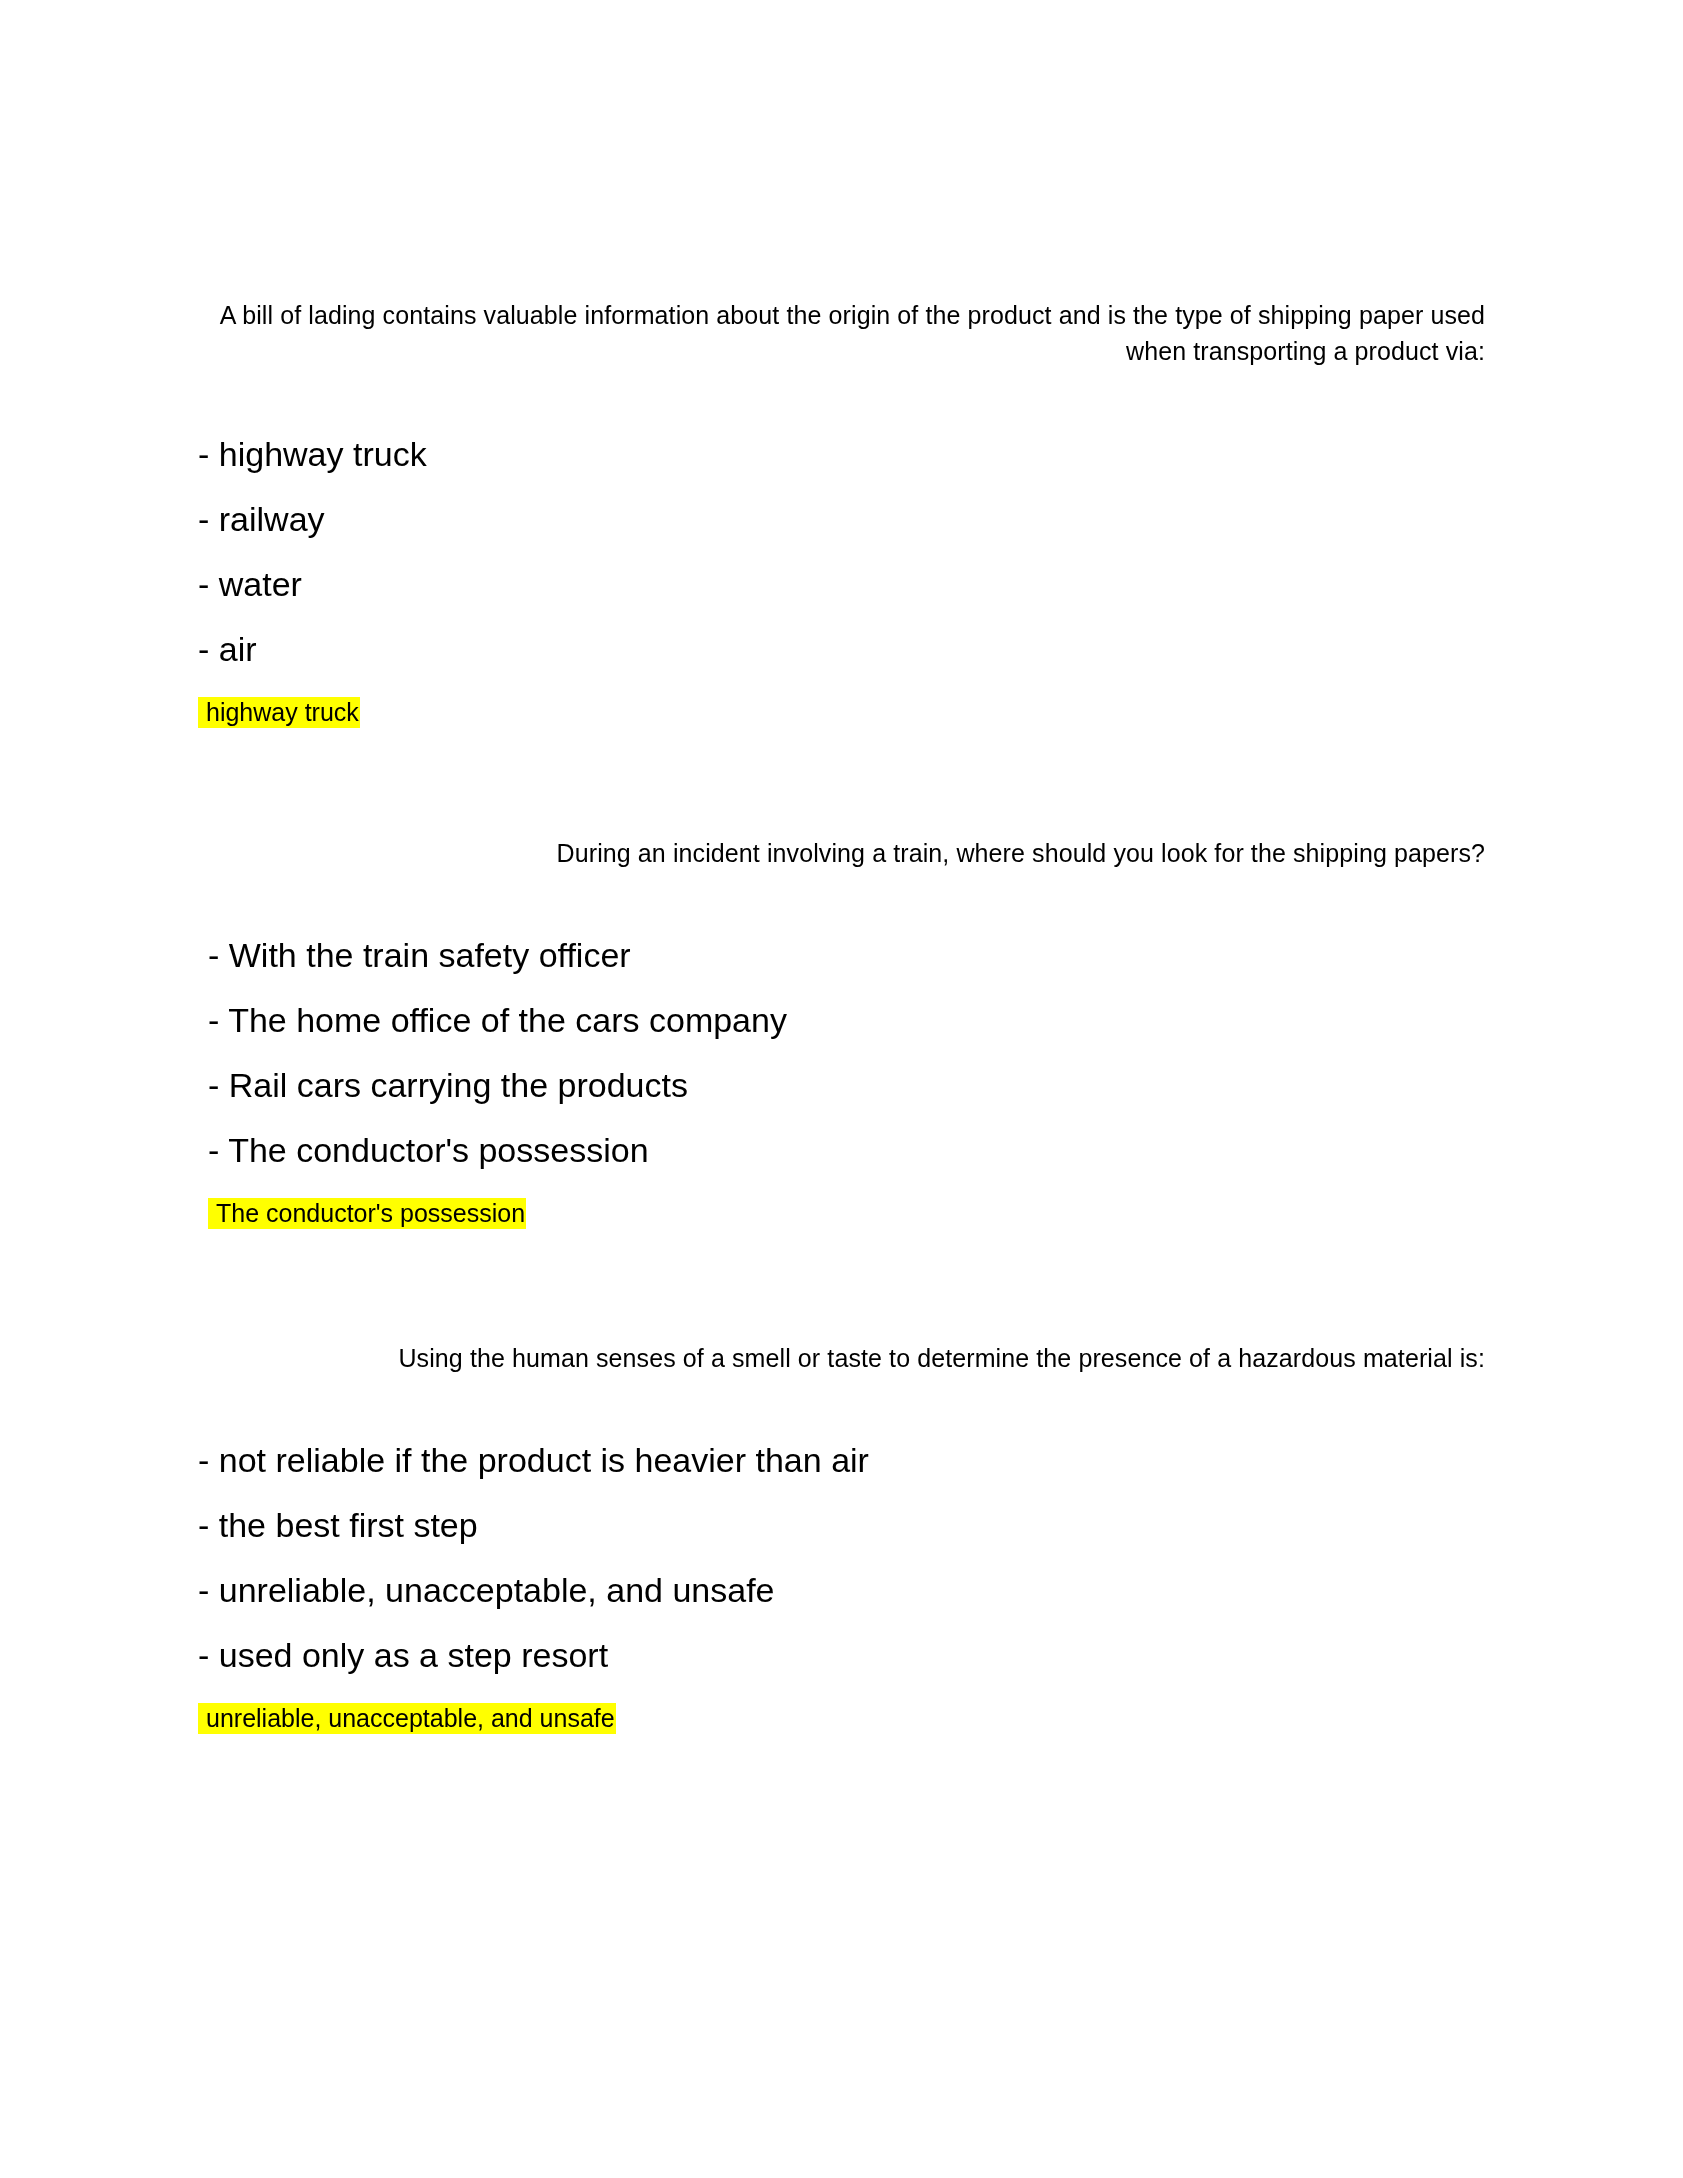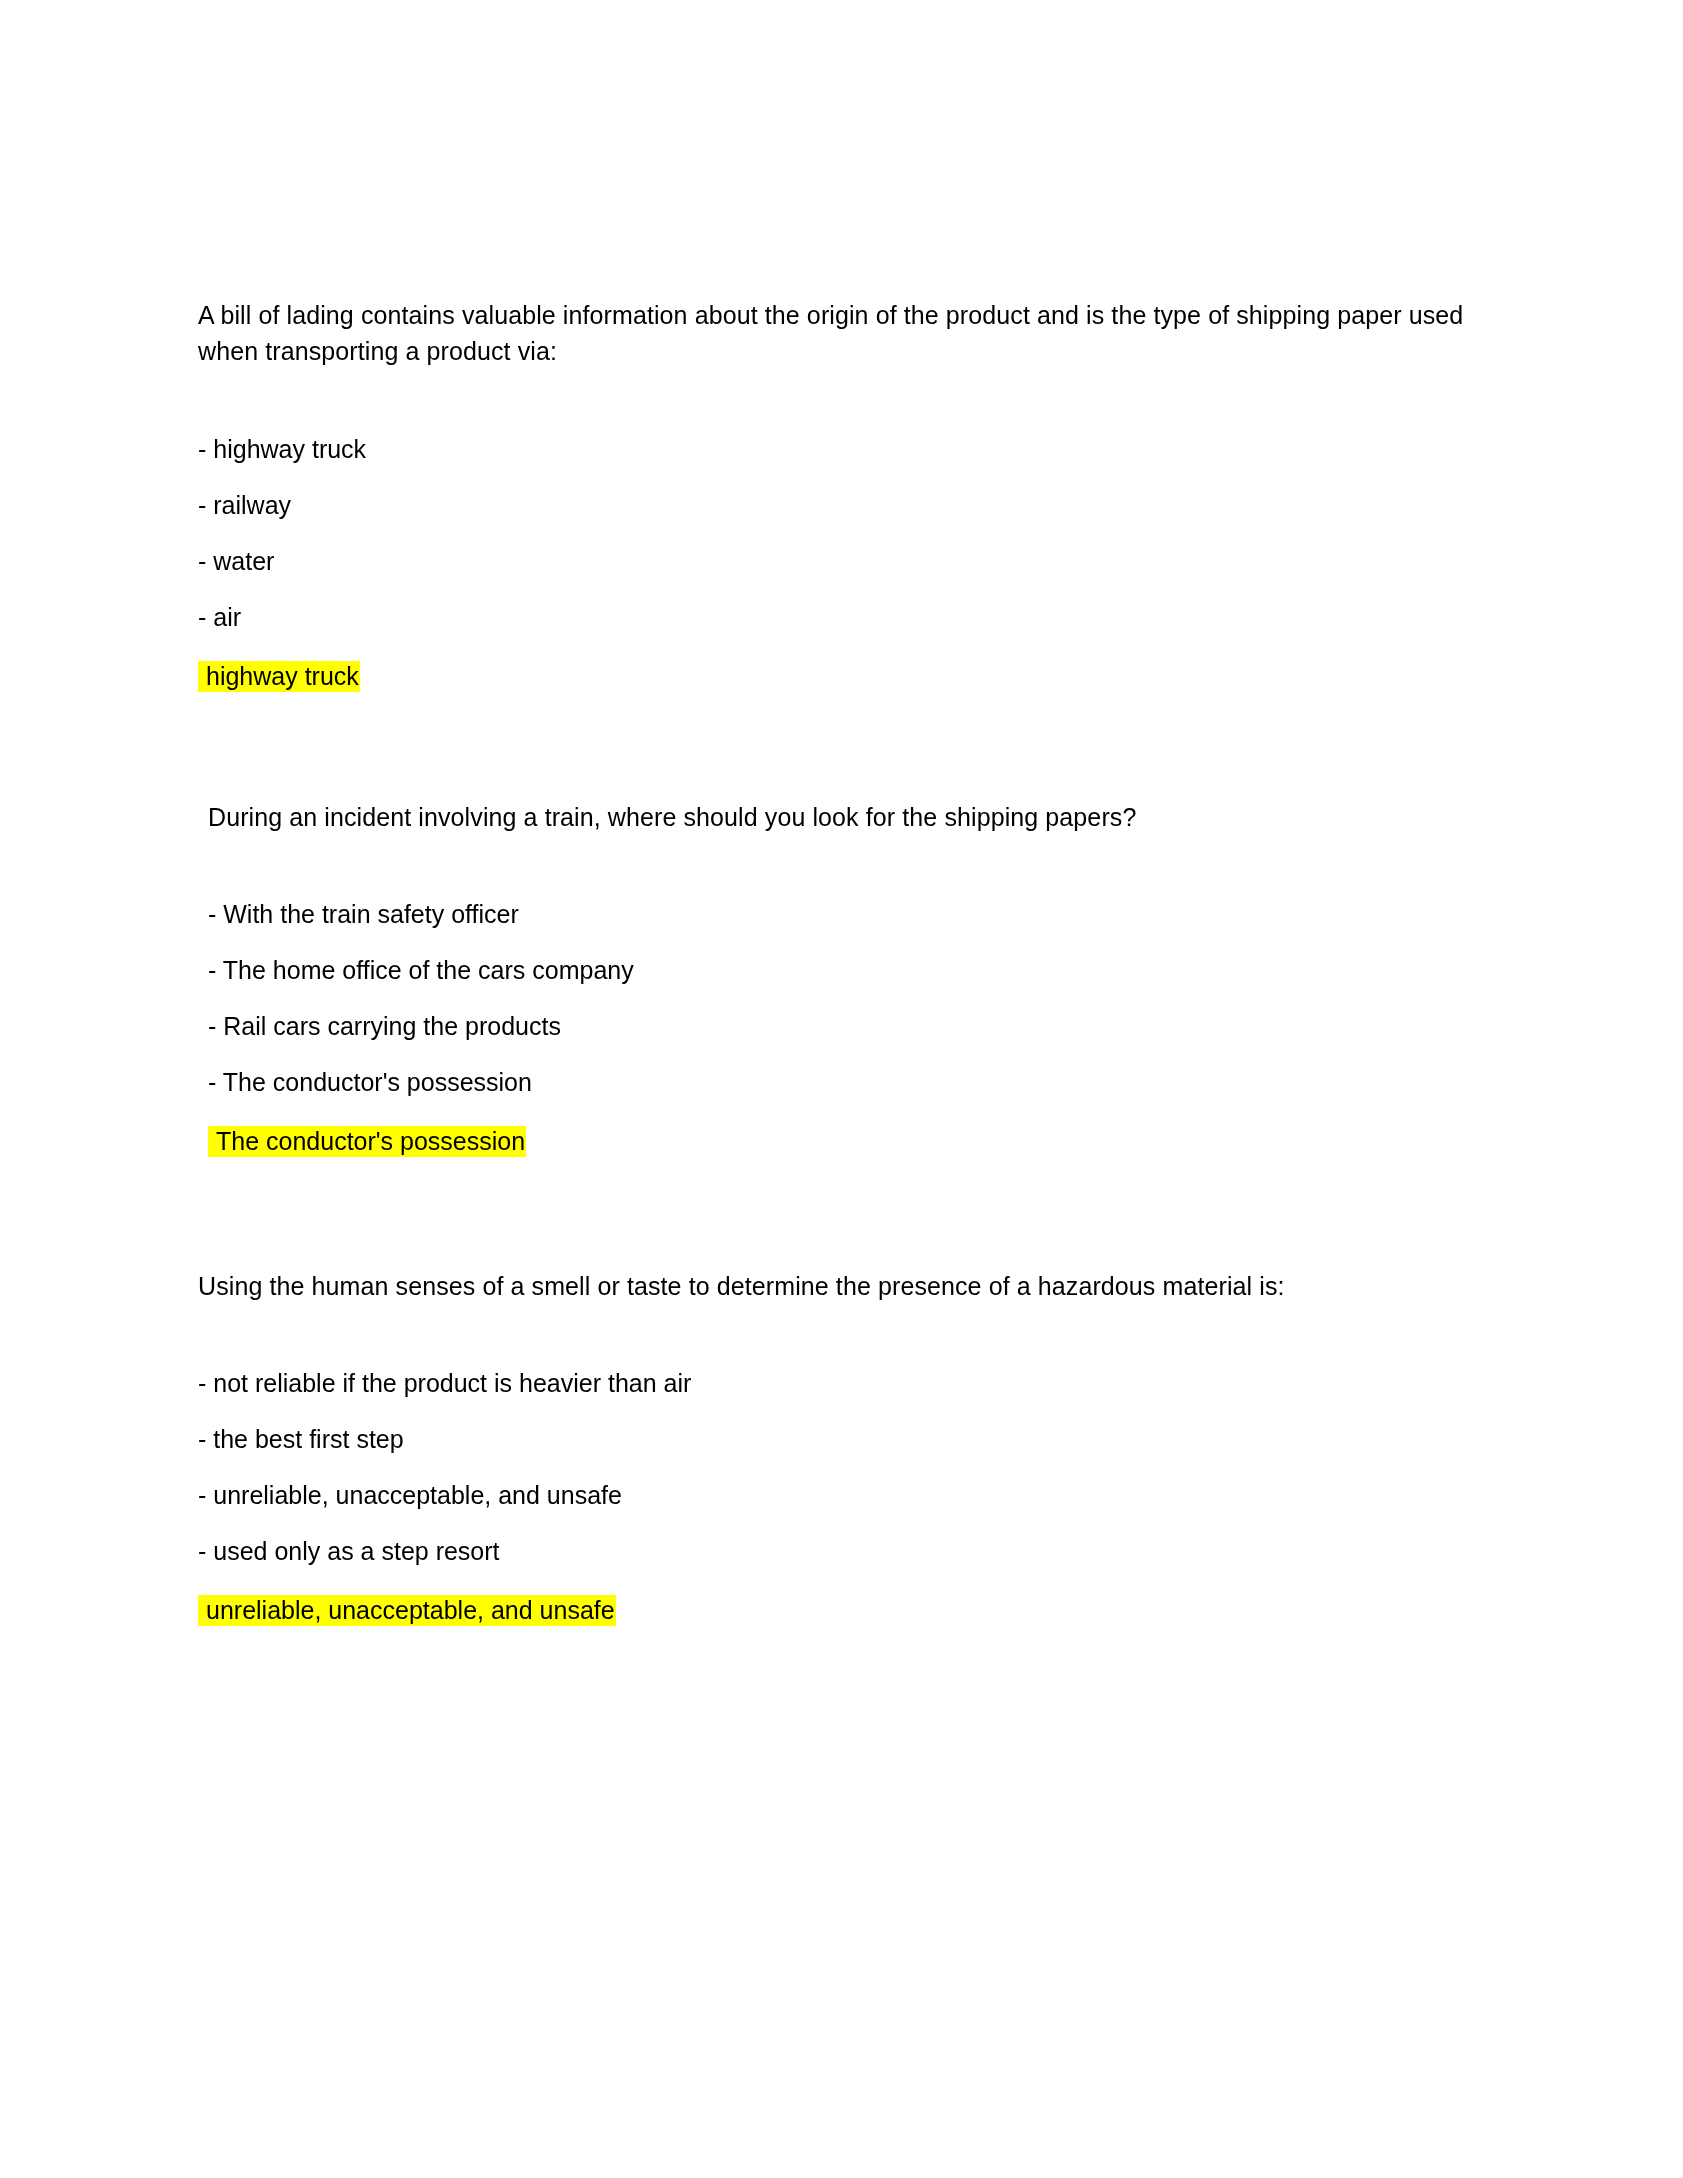--- a/index.html
+++ b/index.html
@@ -23,28 +23,29 @@
     padding: 297px 198px 0 198px;
   }
   .doc-body {
     width: 1287px;
   }
   .question {
     font-size: 25px;
     line-height: 1.45;
     margin: 0;
     letter-spacing: 0.1px;
+    text-align: right;
   }
   .options {
     margin: 0;
     padding: 0;
     list-style: none;
   }
   .option {
-    font-size: 25px;
+    font-size: 34px;
     line-height: 1.0;
     margin: 0 0 31px 0;
     white-space: pre;
   }
   .answer {
     font-size: 25px;
     line-height: 1.12;
     display: inline-block;
     background: #ffff00;
     margin: 0;

